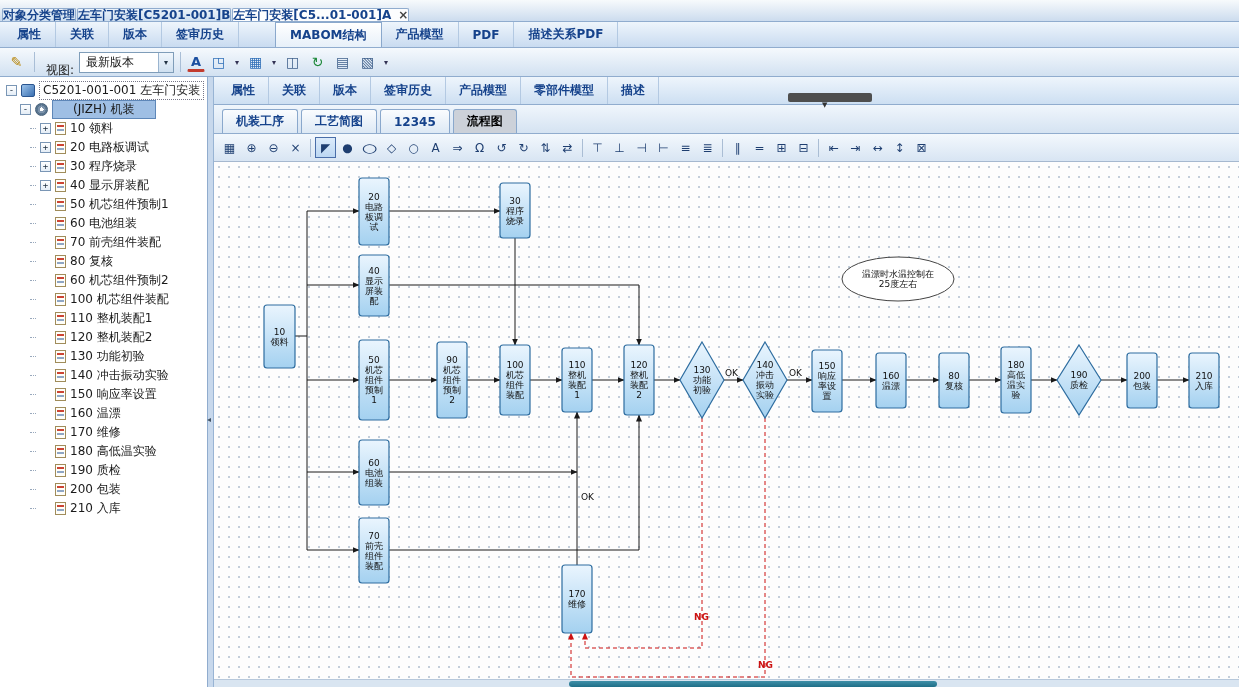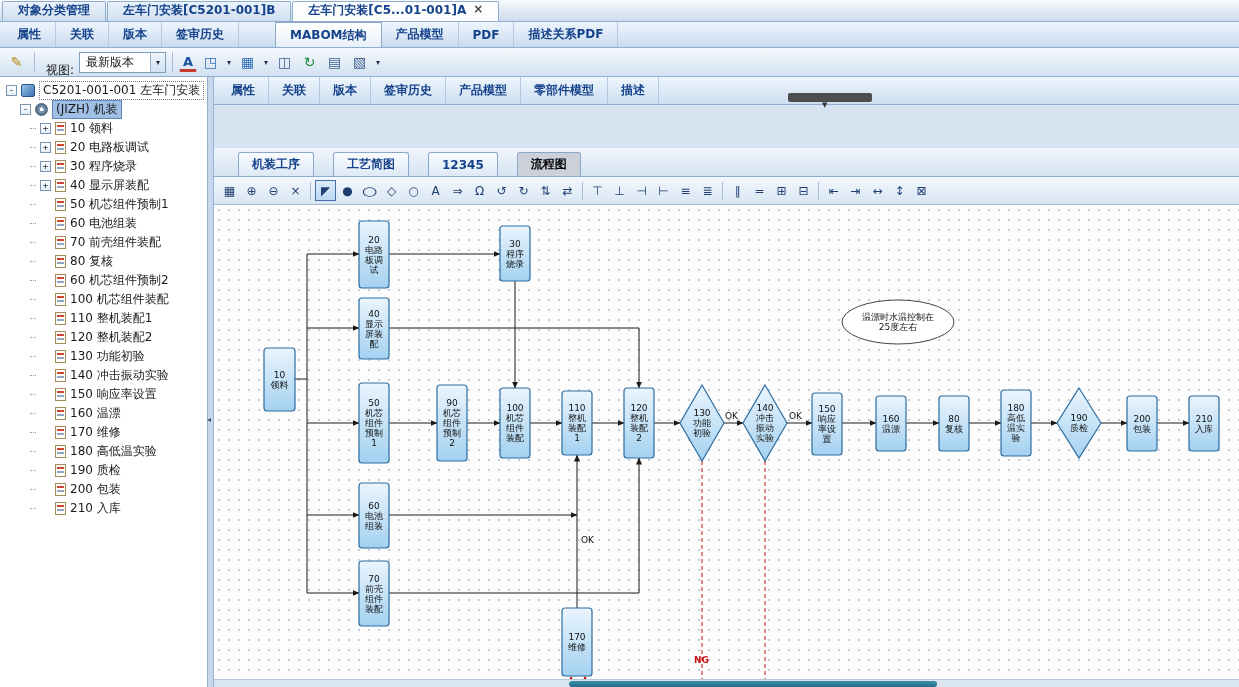--- a/index.html
+++ b/index.html
@@ -2,68 +2,68 @@
 <html><head>
 <meta charset="utf-8">
 <style>
 *{margin:0;padding:0;box-sizing:border-box;}
 html,body{width:1239px;height:687px;overflow:hidden;}
 body{font-family:"DejaVu Sans","Liberation Sans",sans-serif;font-size:12px;color:#1a1a1a;background:#d6e4f2;}
 .app{width:100%;height:100%;display:flex;flex-direction:column;}
 
 
 .doc-tabs{height:22px;flex:0 0 22px;background:linear-gradient(#f7fafc,#ccdcee);border-bottom:1px solid #90acce;display:flex;align-items:stretch;padding-left:2px;gap:1px;}
-.doc-tab{display:flex;gap:7px;padding:0 15px;border:1px solid #90acce;border-bottom:none;background:linear-gradient(#eaf2fa,#cfdff0);color:#15428b;font-weight:bold;margin-top:1px;border-radius:2px 2px 0 0;white-space:nowrap;}
+.doc-tab{display:flex;align-items:center;gap:7px;padding:0 0;border:1px solid #90acce;border-bottom:none;background:linear-gradient(#eaf2fa,#cfdff0);color:#15428b;font-weight:bold;margin-top:8px;border-radius:2px 2px 0 0;white-space:nowrap;}
 .doc-tab.active{background:#fcfdfe;}
 .tab-close{color:#444;font-weight:bold;}
 
 
 .main-tabs{height:26px;flex:0 0 26px;background:linear-gradient(#eef5fc,#c9dbf0);border-bottom:1px solid #90acce;display:flex;align-items:stretch;padding-left:3px;}
 .main-tab{display:flex;align-items:center;padding:0 14px;color:#15428b;font-weight:bold;border-right:1px solid #b3c9e2;white-space:nowrap;}
 .main-tab.active{background:linear-gradient(#ffffff,#e7f0f9);border:1px solid #8aa8cc;border-bottom:none;margin-left:36px;}
 
 
 .toolbar{height:29px;flex:0 0 29px;background:linear-gradient(#f5f9fd,#d2e1f1);border-bottom:1px solid #90acce;display:flex;align-items:center;padding:0 5px;gap:2px;}
 .tbtn{width:23px;height:22px;display:inline-flex;align-items:center;justify-content:center;font-size:14px;border:1px solid transparent;border-radius:2px;}
 .tbtn.pencil{color:#b8860b;}
 .tbtn.underl{border-bottom:3px solid #c23b2e;height:20px;width:18px;font-weight:bold;font-size:13px;}
 .tdd{font-size:8px;color:#335;width:10px;text-align:center;}
 .tsep{width:1px;height:20px;background:#a9bed6;margin:0 4px;}
 .tlabel{color:#222;margin:16px 3px 0 5px;white-space:nowrap;}
 .tselect{display:flex;align-items:center;height:21px;border:1px solid #7f9db9;background:#fff;}
-.tselect .val{padding:0 16px 0 6px;min-width:64px;white-space:nowrap;}
+.tselect .val{padding:0 24px 0 6px;min-width:64px;white-space:nowrap;}
 .tselect .ddbtn{width:15px;height:100%;background:linear-gradient(#f0f6fc,#cfe0f0);border-left:1px solid #9ab4cf;font-size:8px;display:flex;align-items:center;justify-content:center;color:#234;}
 
 
 .content{flex:1;display:flex;min-height:0;}
 .tree{width:208px;flex:0 0 208px;background:#fff;border-right:1px solid #90acce;padding:4px 2px;overflow:hidden;}
 .trow{height:19px;display:flex;align-items:center;gap:4px;white-space:nowrap;}
 .trow.root{padding-left:4px;}
 .trow.group{padding-left:18px;}
 .trow.item{padding-left:28px;}
 .tdash{width:6px;border-top:1px dotted #98a8bc;flex:0 0 6px;}
 .expander{width:11px;height:11px;flex:0 0 11px;border:1px solid #7a96b5;background:linear-gradient(#ffffff,#e4edf6);color:#234;font-size:9px;line-height:8px;text-align:center;font-family:"DejaVu Sans Mono",monospace;}
 .exp-spacer{width:11px;flex:0 0 11px;}
 .root-icon{width:14px;height:13px;flex:0 0 14px;background:linear-gradient(135deg,#9cc4ec,#3a6fb0);border:1px solid #2a5590;border-radius:2px;}
 .gear-icon{width:13px;height:13px;flex:0 0 13px;border-radius:50%;background:radial-gradient(circle,#ffffff 0 2px,#7d93ab 2px 4px,#5a7690 4px);border:1px solid #46607a;}
 .page-icon{width:11px;height:13px;flex:0 0 11px;background:#fffef8;border:1px solid #a08c5a;position:relative;}
 .page-icon::after{content:"";position:absolute;left:1px;top:2px;width:7px;height:2px;background:#cc4433;box-shadow:0 4px 0 #8fa6c4;}
 .tree-root-label{border:1px dotted #778;padding:0 3px;}
-.tree-group-label{background:#9fbfe4;border:1px solid #5e87b8;padding:0 3px;}
+.tree-group-label{background:#9fbfe4;border:1px solid #5e87b8;padding:0 20px;}
 
 .vsplit{width:6px;flex:0 0 6px;background:#c7d8ec;position:relative;border-right:1px solid #98b4d4;}
 .vsplit .collapse{position:absolute;top:338px;left:-1px;font-size:8px;color:#456;}
 
 .panel{flex:1;display:flex;flex-direction:column;min-width:0;}
 .inner-tabs{height:28px;flex:0 0 28px;background:linear-gradient(#eef5fc,#cddff2);border-bottom:1px solid #90acce;display:flex;align-items:stretch;padding-left:4px;position:relative;}
 .inner-tab{display:flex;align-items:center;padding:0 13px;color:#15428b;font-weight:bold;border-right:1px solid #b3c9e2;white-space:nowrap;}
 .grip{position:absolute;left:574px;top:16px;width:84px;height:9px;background:#4e4e4e;border-radius:2px;z-index:5;}
 .grip-arrow{position:absolute;left:608px;top:24px;font-size:7px;color:#333;z-index:5;}
 
-.sub-tabs{height:29px;flex:0 0 29px;background:linear-gradient(#f0f6fc,#d5e3f2);border-bottom:1px solid #90acce;display:flex;align-items:flex-end;gap:19px;padding:0 0 0 24px;margin-top:43px;}
+.sub-tabs{height:29px;flex:0 0 29px;background:linear-gradient(#f0f6fc,#d5e3f2);border-bottom:1px solid #90acce;display:flex;align-items:flex-end;gap:3px;padding:0 0 0 8px;}
 .sub-tab{height:24px;display:flex;align-items:center;padding:0 13px;border:1px solid #8aa8cc;border-bottom:none;border-radius:3px 3px 0 0;background:linear-gradient(#fafcfe,#dde9f5);color:#15428b;font-weight:bold;white-space:nowrap;}
 .sub-tab.active{background:#ccd1d9;color:#000000;}
 
 .dtoolbar{height:28px;flex:0 0 28px;background:linear-gradient(#f3f8fd,#d8e5f3);border-bottom:1px solid #a5b8cf;display:flex;align-items:center;gap:1px;padding-left:5px;overflow:hidden;}
 .dbtn{width:21px;height:21px;display:inline-flex;align-items:center;justify-content:center;font-size:12px;color:#1e3e70;border:1px solid transparent;flex:0 0 21px;}
 .dbtn.active{border:1px solid #4a6ea9;background:linear-gradient(#dcebfb,#bcd7f2);}
 .dbtn .wide{transform:scaleX(1.5);display:inline-block;}
 .dsep{width:1px;height:18px;background:#aabdd4;margin:0 3px;flex:0 0 1px;}
 
 .canvas{flex:1;position:relative;background-color:#fdfdfd;background-image:radial-gradient(#c3ceda 0.9px,rgba(0,0,0,0) 1px);background-size:10px 10px;overflow:hidden;min-height:0;}

